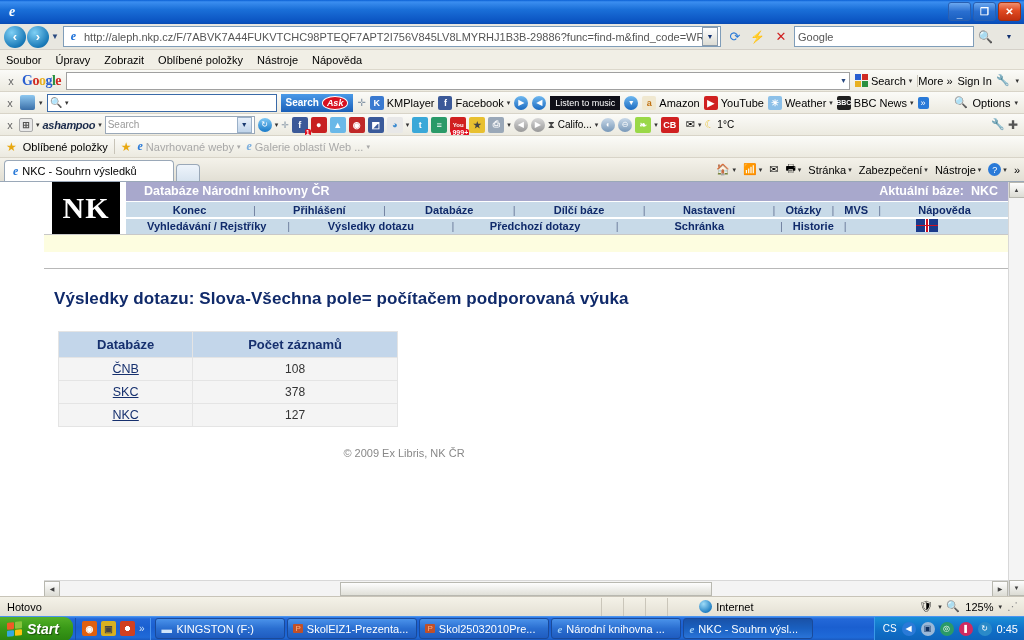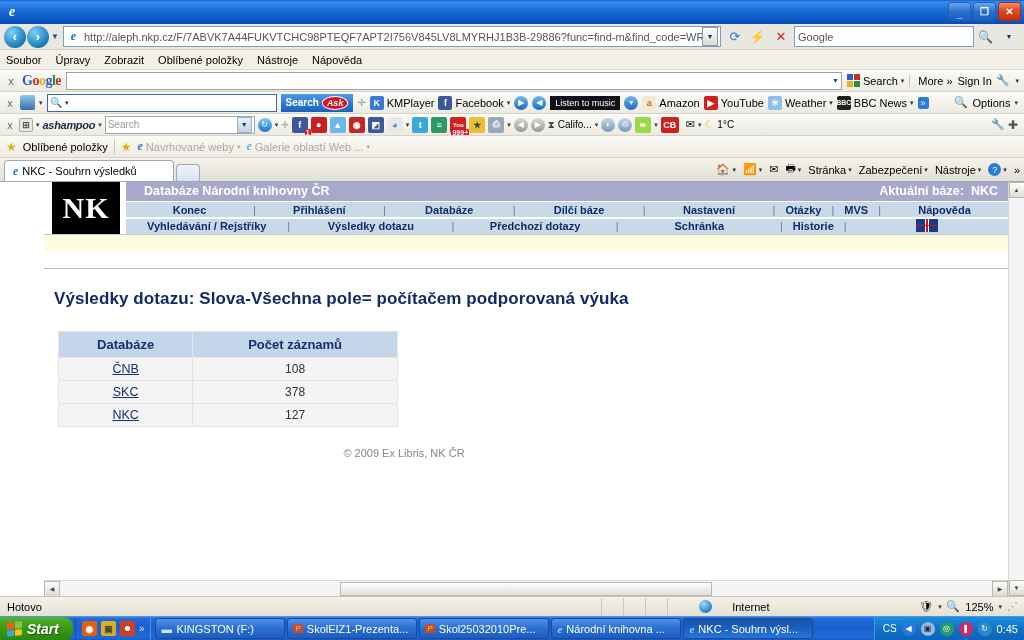--- a/index.html
+++ b/index.html
@@ -107,21 +107,21 @@
   .glogo i { font-style: normal; }
   .g-b { color: #2a5fd0; } .g-r { color: #d02a22; } .g-y { color: #e8b020; } .g-g { color: #2a9040; }
   .ginput {
     flex: 1; height: 18px; background: #fff; border: 1px solid #a0a0a0;
     display: flex; align-items: center; justify-content: flex-end; padding-right: 2px;
   }
   .ginput .cbdrop { font-size: 7px; color: #2a4a80; }
   .gsearch { display: flex; align-items: center; gap: 3px; font-size: 11px; }
   .gsq { width: 13px; height: 13px; display:grid; grid-template-columns:1fr 1fr; grid-template-rows:1fr 1fr; gap:1px; }
   .gsq i { display:block; }
-  .more { font-size: 11px; border-left: 1px solid #c8c4b8; padding-left: 8px; }
+  .more { font-size: 11px; border-left: 1px solid #c8c4b8; }
   .signin { margin-left: auto; display: flex; align-items: center; gap: 5px; font-size: 11px; }
 
   
   .askbar {
     height: 22px; background: linear-gradient(to bottom,#fbfbf8,#eceae0);
     display: flex; align-items: center; gap: 4px; padding: 0 4px;
     border-bottom: 1px solid #d8d4c8; overflow: hidden;
   }
   .ask-ico { width: 15px; height: 15px; border-radius: 2px; background: linear-gradient(#8fc8f0,#3a6fa8); }
   .askinput {
@@ -290,21 +290,21 @@
 
   
   .statusbar {
     height: 20px; background: linear-gradient(to bottom,#f4f2e8,#e4e0d4);
     border-top: 1px solid #c8c4b8;
     display: flex; align-items: center; font-size: 11px; padding: 0 4px;
   }
   .st-text { padding-left: 3px; flex: 0 0 auto; }
   .st-spacer { flex: 1; display: flex; align-items: center; }
   .st-div { width: 22px; height: 18px; border-left: 1px solid #cac6ba; }
-  .st-zone { display: flex; align-items: center; gap: 20px; width: 230px; justify-content: flex-start; padding-left: 10px; }
+  .st-zone { display: flex; align-items: center; gap: 4px; width: 230px; justify-content: flex-start; padding-left: 10px; }
   .globe { width: 13px; height: 13px; border-radius: 50%; background: radial-gradient(circle at 35% 30%, #9fdcf8, #1a7ac0 75%, #0d5a95); }
   .st-right { display: flex; align-items: center; gap: 5px; margin-left: auto; padding-right: 2px; }
 
   
   .taskbar {
     height: 24px;
     background: linear-gradient(to bottom, #3a84e8 0%, #2368d8 8%, #1a5fd0 45%, #1f6ad8 88%, #1a5ac0 100%);
     display: flex; align-items: center; border-top: 1px solid #4a94f0;
   }
   .startbtn {

